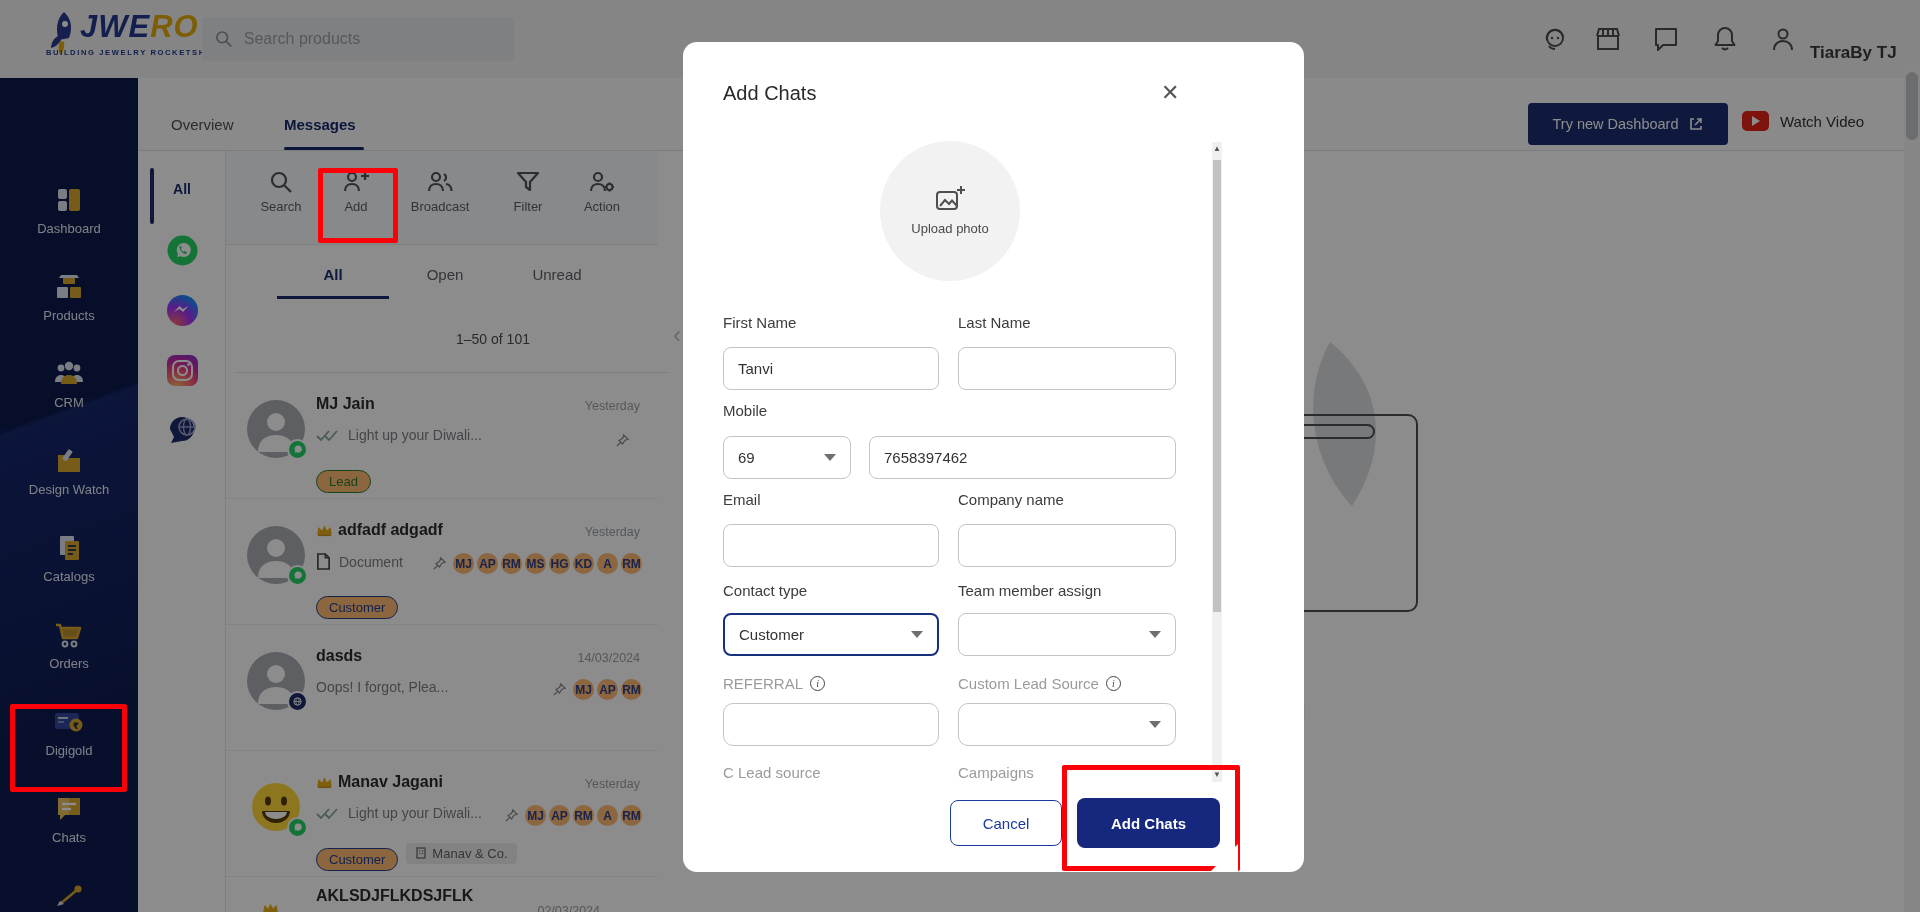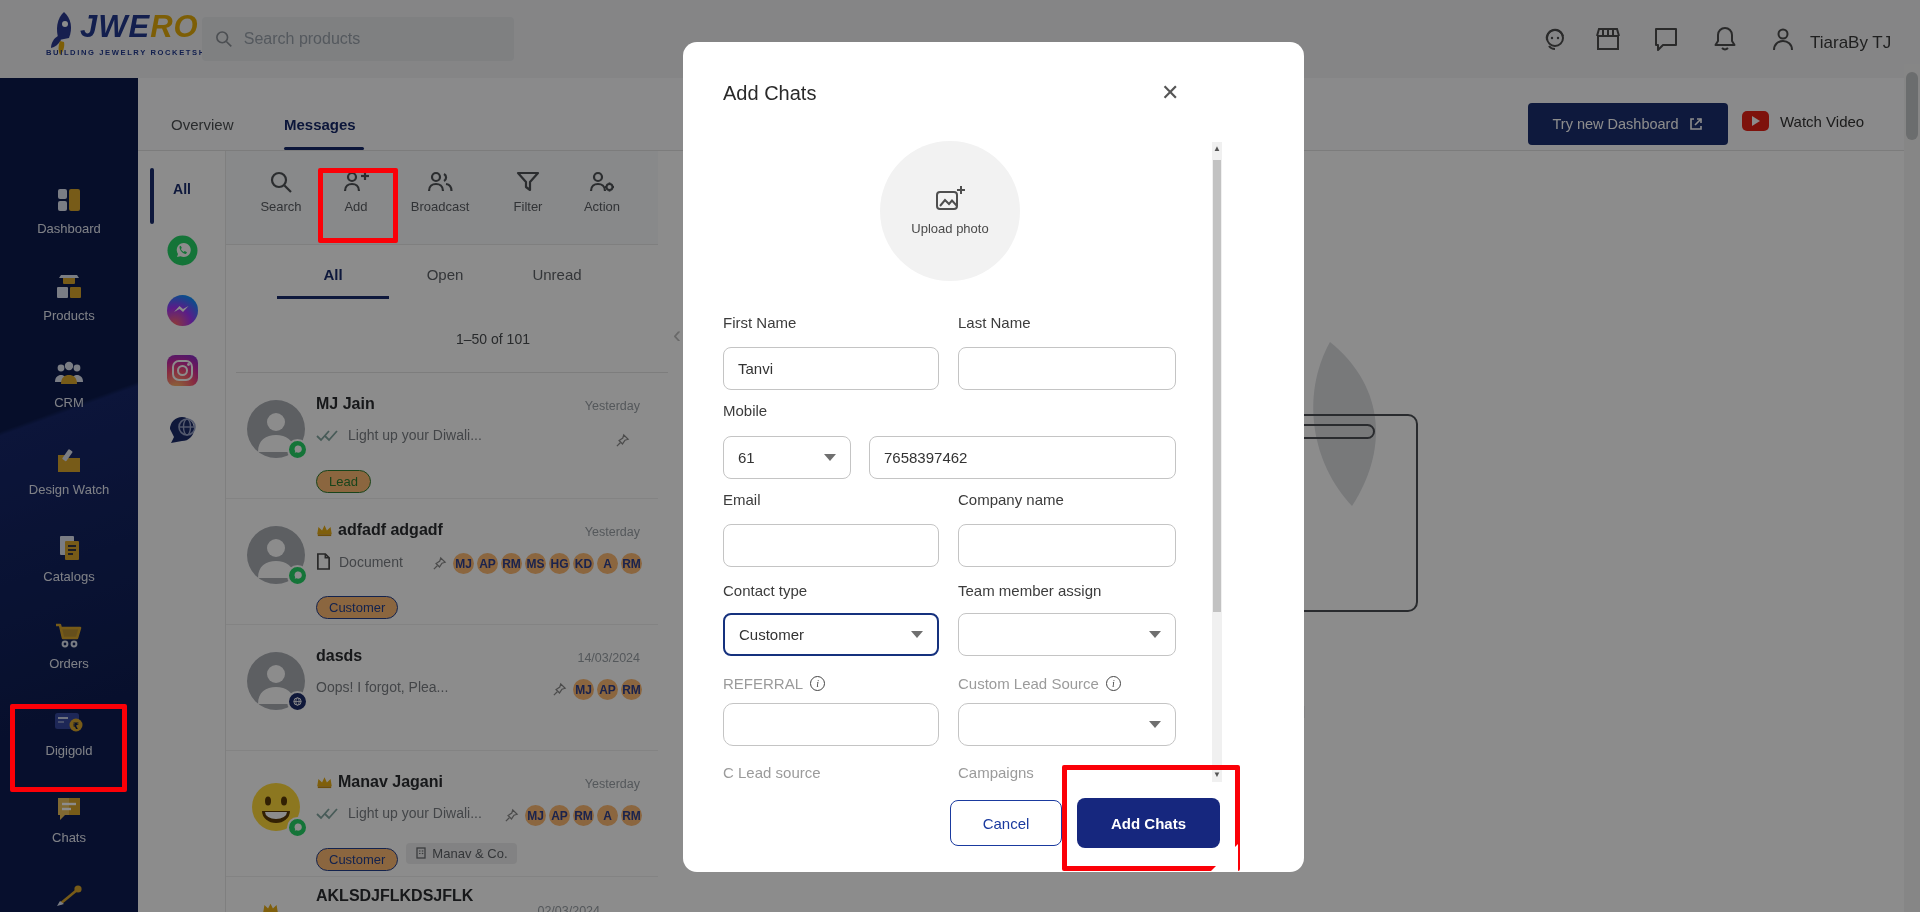--- a/index.html
+++ b/index.html
@@ -10,21 +10,21 @@
   
   .header { position:absolute; left:0; top:0; width:1920px; height:78px; background:#f2f3f5; z-index:1; }
   .logo { position:absolute; left:44px; top:10px; display:flex; align-items:flex-start; }
   .logo-text { font-style:italic; font-weight:900; font-size:31px; letter-spacing:1px; line-height:34px; }
   .logo-jwe { color:#233a8f; } .logo-ro { color:#e3ac0c; }
   .logo-tag { position:absolute; left:46px; top:48px; font-size:7.6px; letter-spacing:1.6px; color:#233a8f; font-weight:bold; }
   .search-box { position:absolute; left:202px; top:17px; width:312px; height:44px; background:#e7e9ec; border-radius:4px; display:flex; align-items:center; padding:0 12px; }
   .search-box input { border:none; outline:none; background:transparent; font-size:16px; color:#333; width:100%; margin-left:10px; font-family:inherit; }
   .search-box input::placeholder { color:#9aa2ab; }
   .hicon { position:absolute; top:24px; width:30px; height:30px; color:#4d4d4d; cursor:pointer; }
-  .user-name { position:absolute; left:1810px; top:33px; font-size:17px; color:#3a3a3a; font-weight:400; }
+  .user-name { position:absolute; left:1810px; top:43px; font-size:17px; color:#3a3a3a; font-weight:700; }
 
   
   .sidebar { position:absolute; left:0; top:78px; width:138px; height:834px; z-index:1;
     background:linear-gradient(160deg,#0c1b4d 40%, #16276a 40.5%, #0e1d52 75%); }
   .side-item { position:absolute; left:0; width:138px; text-align:center; cursor:pointer; }
   .side-item .lbl { display:block; margin-top:5px; font-size:13px; color:#e7eaf4; }
 
   
   .tabbar { position:absolute; left:138px; top:78px; width:1782px; height:73px; background:#fbfcfd; border-bottom:1px solid #e2e2e2; z-index:1; }
   .tab { position:absolute; top:38px; font-size:15px; color:#4c4f52; cursor:pointer; }
@@ -595,21 +595,21 @@
       <span class="u-lbl">Upload photo</span>
     </div>
 
     <div class="f-label" style="left:40px;top:272px">First Name</div>
     <input class="inp" style="left: 40px; top: 305px;" type="text" value="Tanvi">
     <div class="f-label" style="left:275px;top:272px">Last Name</div>
     <input class="inp" style="left: 275px; top: 305px; width: 218px;" type="text" value="">
 
     <div class="f-label" style="left:40px;top:360px">Mobile</div>
     <div class="sel" style="left:40px;top:394px;width:128px">
-      <span>61</span>
+      <span>69</span>
       <span class="arrow"></span>
     </div>
     <input class="inp" style="left: 186px; top: 394px; width: 307px;" type="text" value="7658397462">
 
     <div class="f-label" style="left:40px;top:449px">Email</div>
     <input class="inp" style="left: 40px; top: 482px;" type="text" value="">
     <div class="f-label" style="left:275px;top:449px">Company name</div>
     <input class="inp" style="left: 275px; top: 482px; width: 218px;" type="text" value="">
 
     <div class="f-label" style="left:40px;top:540px">Contact type</div>

